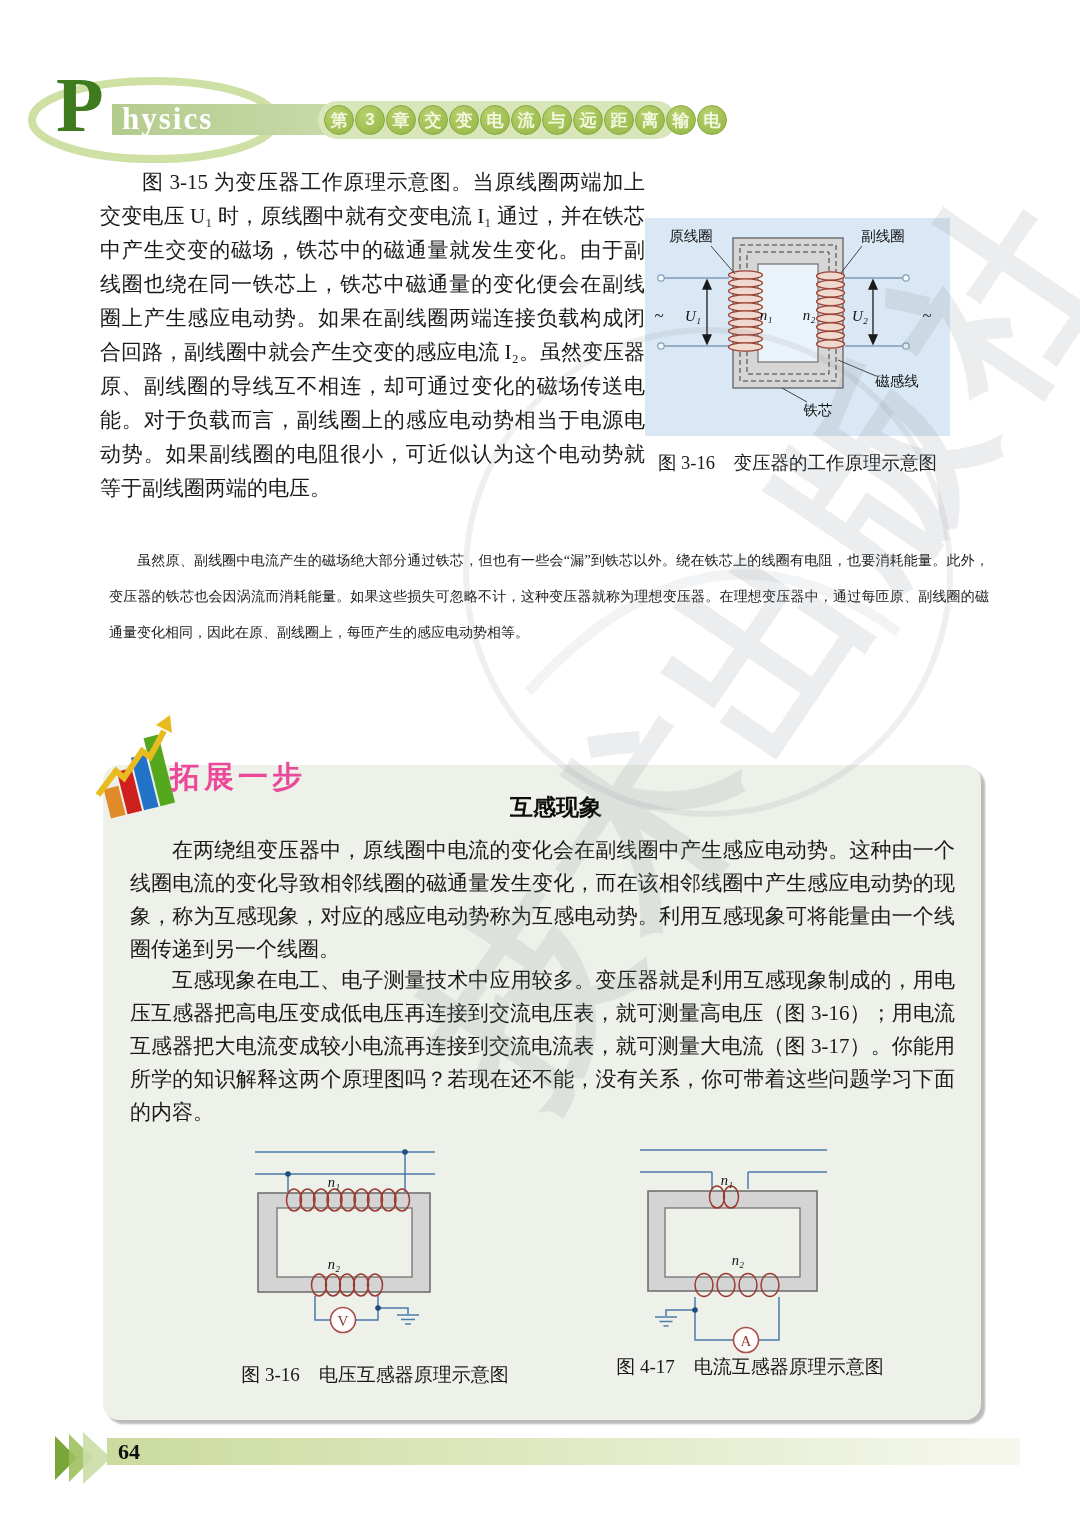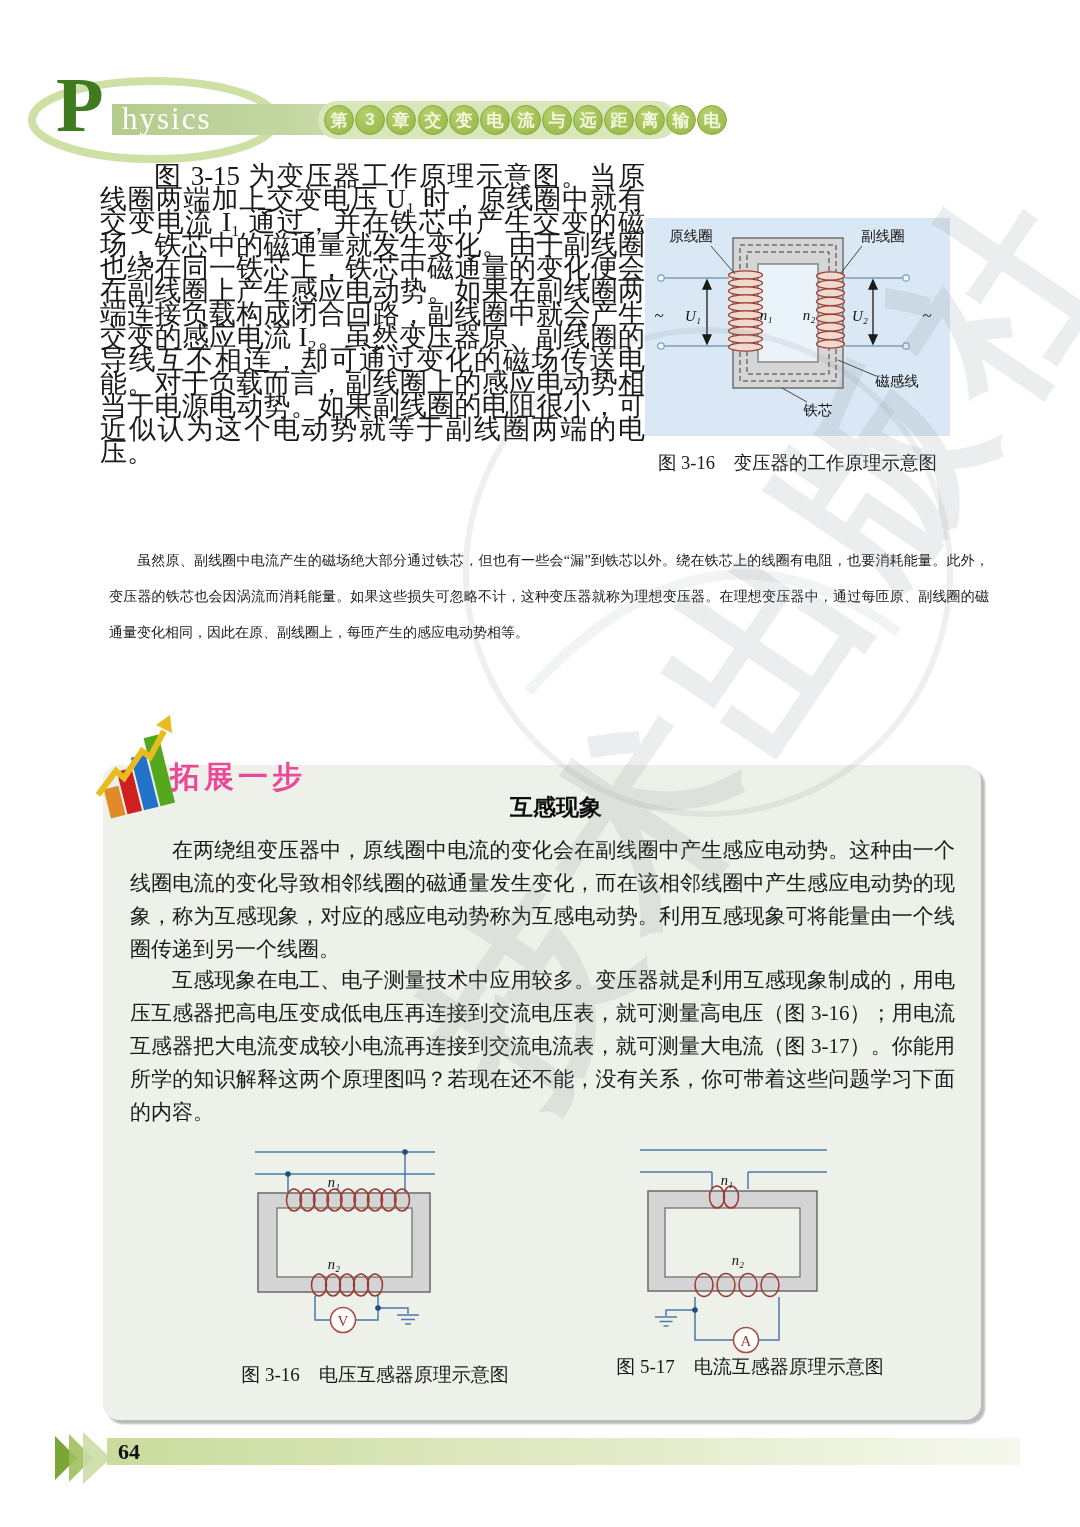--- a/index.html
+++ b/index.html
@@ -10,42 +10,42 @@
   }
   .abs { position:absolute; }
 
   
   .logo-swoosh { left:26px; top:76px; z-index:2; }
   .logo-p { left:56px; top:66px; font-size:78px; font-weight:bold; color:#3f7a1e;
             z-index:4; line-height:1; }
   .logo-bar { left:112px; top:104px; width:548px; height:31px; z-index:3;
               background:linear-gradient(to right,#b4cb8d 0%,#cfdfb2 55%,#e9f0da 100%);
               border-radius:0 14px 14px 0; }
-  .logo-rest { left:122px; top:101px; z-index:4; font-size:31px; font-weight:normal;
+  .logo-rest { left:122px; top:101px; z-index:4; font-size:31px; font-weight:bold;
                color:#ffffff; letter-spacing:2px; }
   .chapter-strip { left:318px; top:101px; width:346px; height:38px; z-index:4;
                    background:#d9e6ba; border-radius:19px;
                    display:flex; align-items:center; padding:0 6px; gap:1px;
                    font-family:"Liberation Sans","DejaVu Sans",sans-serif; }
   .chap-gap { width:12px; }
   .chap-circle { width:28px; height:28px; border-radius:50%; flex:0 0 auto;
                  background:radial-gradient(circle at 35% 30%,#b7d06e,#94b544);
                  border:1px solid #86a93c; color:#f3f8e0; font-weight:bold;
                  font-size:17px; display:flex; align-items:center; justify-content:center; }
 
   
   .wm-text { left:366px; top:1002px; z-index:6; pointer-events:none;
              transform:rotate(-56deg); transform-origin:0 0;
              font-size:196px; font-weight:bold; letter-spacing:14px;
              color:rgba(128,134,144,0.15); white-space:nowrap; }
   .wm-ring { left:448px; top:312px; z-index:6; pointer-events:none; }
 
   
   .para { text-align:justify; }
-  .para1 { left:100px; top:165px; width:545px; font-size:27px; line-height:23px;
+  .para1 { left:100px; top:165px; width:545px; font-size:21px; line-height:34px;
            text-indent:2em; z-index:2; }
   .para2 { left:109px; top:543px; width:880px; font-size:14px; line-height:36px;
            text-indent:2em; z-index:2; }
 
   
   .fig315-box { left:645px; top:218px; width:305px; height:218px; z-index:2; }
   .fig315-cap { left:630px; top:450px; width:335px; text-align:center;
                 font-size:18.5px; z-index:2; }
 
   
@@ -282,21 +282,21 @@
     <line x1="59.5" y1="181.5" x2="72.5" y2="181.5"></line>
     <line x1="63.5" y1="186" x2="68.5" y2="186"></line>
     <polyline points="179,157 179,200 158.5,200"></polyline>
   </g>
   <circle cx="95" cy="170" r="2.8" fill="#1d4e7e"></circle>
   <circle cx="146" cy="200" r="12.5" fill="#fffdfc" stroke="#a85048" stroke-width="1.6"></circle>
   <text x="146" y="206" font-size="15" text-anchor="middle" fill="#8a4038">A</text>
   <text class="it" x="127" y="45" font-size="14.5" text-anchor="middle" fill="#111">n₁</text>
   <text class="it" x="138" y="125" font-size="14.5" text-anchor="middle" fill="#111">n₂</text>
 </svg>
-<div class="abs fig17-cap">图 5-17　电流互感器原理示意图</div>
+<div class="abs fig17-cap">图 4-17　电流互感器原理示意图</div>
 
 <svg class="abs footer-tris" width="62" height="52" viewBox="0 0 62 52">
   <polygon points="0,4 22,26 0,48" fill="#79a637"></polygon>
   <polygon points="14,2 38,26 14,50" fill="#9dc05e" opacity="0.9"></polygon>
   <polygon points="28,0 56,26 28,52" fill="#cbdda6" opacity="0.9"></polygon>
 </svg>
 <div class="abs footer-bar"></div>
 <div class="abs page-num">64</div>
 
 </body></html>

